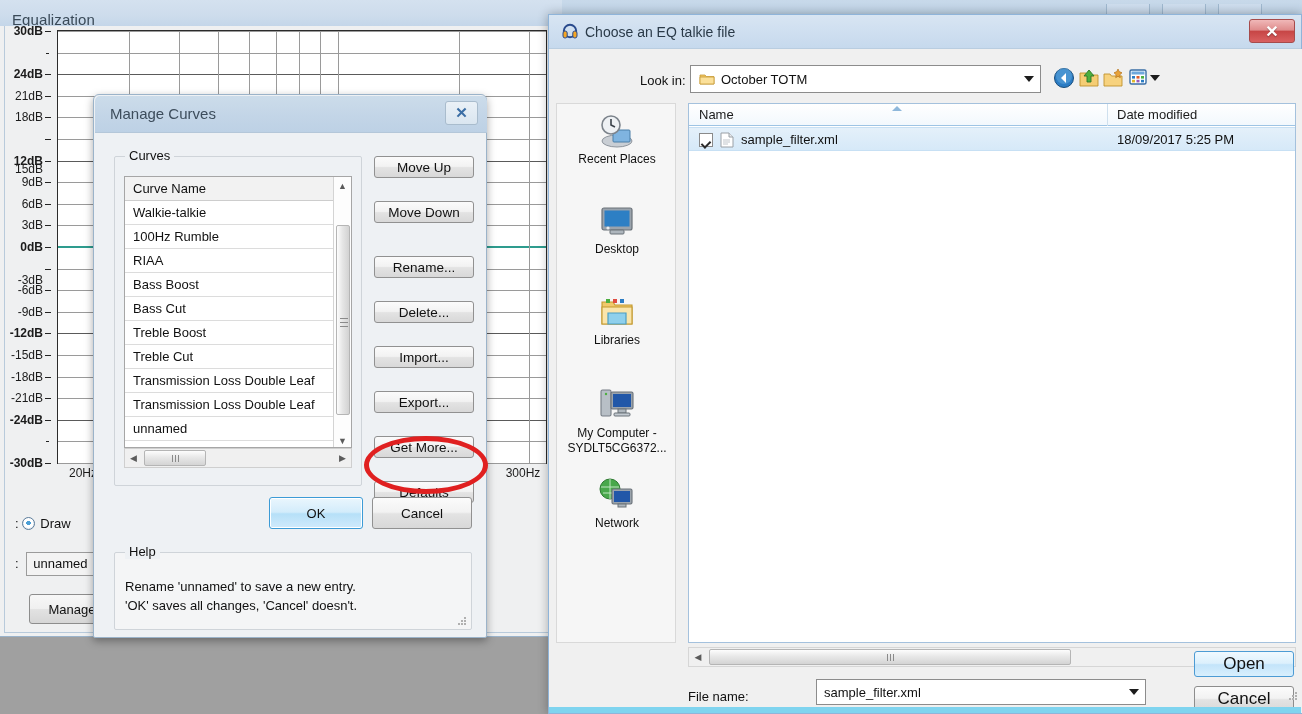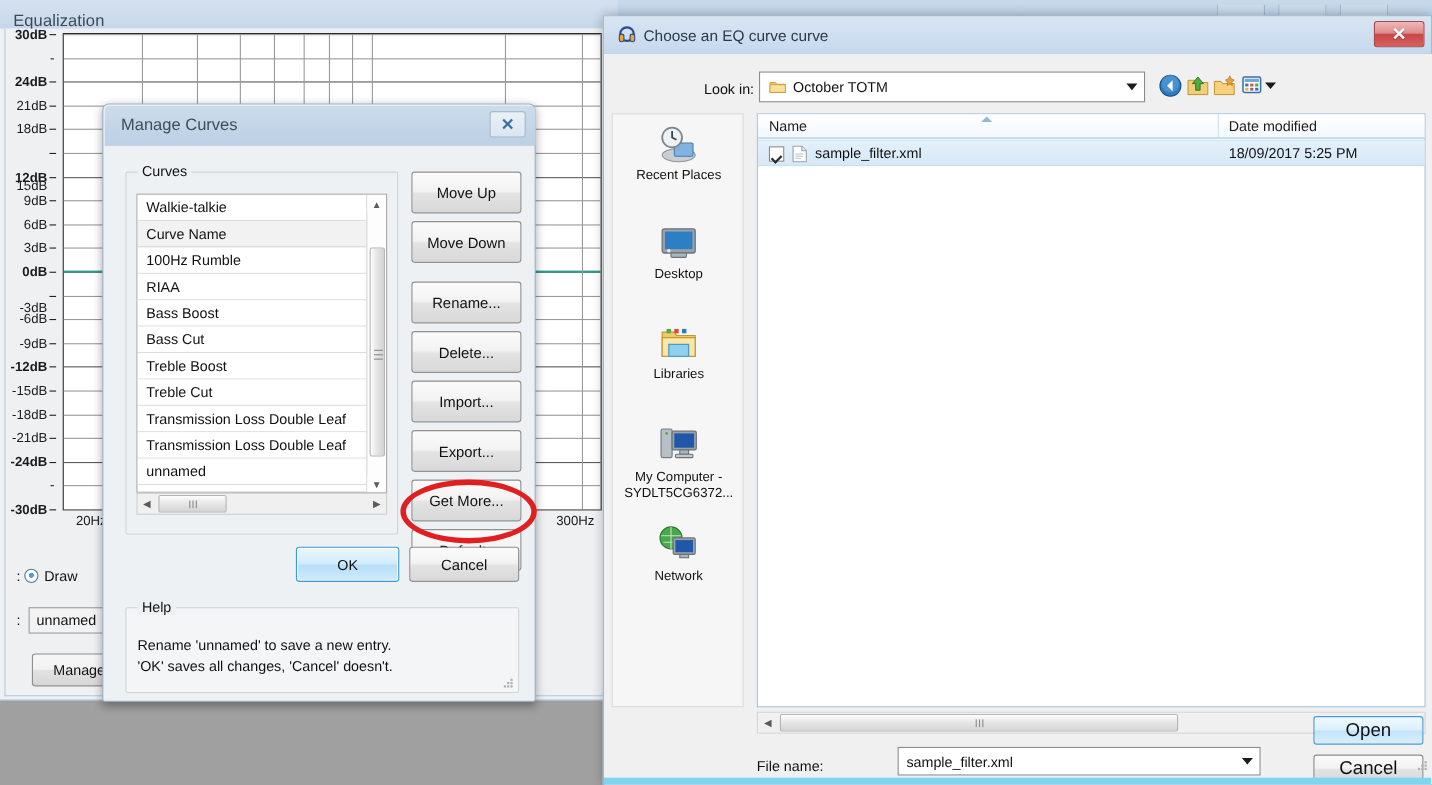--- a/index.html
+++ b/index.html
@@ -135,21 +135,21 @@
     display:flex; align-items:center;
   }
   .hscroll .arrow { width:17px; height:18px; display:flex; align-items:center; justify-content:center; color:#5b5b5b; font-size:9px; }
   .hscroll .thumb {
     height:16px; background:linear-gradient(180deg,#fdfdfd,#e8e8e8 45%,#d4d4d4);
     border:1px solid #b5b5b5; border-radius:2px; display:flex; align-items:center; justify-content:center;
   }
   .hscroll .grip-v { width:1px; height:7px; background:#8a8a8a; margin:0 1px; }
 
   .side-btn {
-    position:absolute; width:100px; height:38px;
+    position:absolute; width:100px; height:22px;
     border:1px solid #919191; border-radius:3px;
     background:linear-gradient(180deg,#fbfbfb 0%,#f2f2f2 47%,#e3e3e3 53%,#d8d8d8 100%);
     display:flex; align-items:center; justify-content:center;
     font-size:13.5px; color:#111;
   }
   .btn-default {
     border:1px solid #3c9bd6; border-radius:3px;
     background:linear-gradient(180deg,#eaf6fd 0%,#d3ecfb 47%,#b6e0f8 53%,#cfeafc 100%);
     box-shadow: inset 0 0 0 1px #ffffff;
   }
@@ -392,22 +392,22 @@
     <div class="mc-close">✕</div>
 
     <div class="mc-inner">
 
       <div class="group" style="left:14px; top:22px; width:248px; height:330px;">
         <span class="group-label">Curves</span>
       </div>
 
       <div class="list" style="left:24px; top:42px; width:228px; height:272px;">
         <div id="curve-rows" style="position:absolute; left:0; top:0; width:208px;">
+            <div class="list-row header">Curve Name</div>
             <div class="list-row">Walkie-talkie</div>
-            <div class="list-row header">Curve Name</div>
             <div class="list-row">100Hz Rumble</div>
             <div class="list-row">RIAA</div>
             <div class="list-row">Bass Boost</div>
             <div class="list-row">Bass Cut</div>
             <div class="list-row">Treble Boost</div>
             <div class="list-row">Treble Cut</div>
             <div class="list-row">Transmission Loss Double Leaf</div>
             <div class="list-row">Transmission Loss Double Leaf</div>
             <div class="list-row">unnamed</div>
           </div>
@@ -468,21 +468,21 @@
 
   <div class="fd">
     <div class="fd-title"></div>
     <div class="fd-icon">
       <svg width="18" height="18" viewBox="0 0 18 18">
         <circle cx="9" cy="8" r="6.2" fill="none" stroke="#2a4b8d" stroke-width="2"></circle>
         <rect x="2" y="8" width="4.2" height="7" rx="2" fill="#f5a623" stroke="#2a4b8d" stroke-width="1"></rect>
         <rect x="11.8" y="8" width="4.2" height="7" rx="2" fill="#f5a623" stroke="#2a4b8d" stroke-width="1"></rect>
       </svg>
     </div>
-    <div class="fd-title-text">Choose an EQ curve curve</div>
+    <div class="fd-title-text">Choose an EQ talkie file</div>
     <div class="fd-close">✕</div>
 
     <div class="fd-body">
 
       <div class="lookin-label" style="left:90px; top:24px;">Look in:</div>
       <div class="combo" style="left:140px; top:16px; width:351px; height:28px;">
         <span style="position:absolute; left:8px; top:5px; width:16px; height:16px;">
           <svg width="16" height="16" viewBox="0 0 16 16">
             <path d="M1 4h5l1.4 1.6H15V13H1z" fill="#f3c866" stroke="#c79a34" stroke-width="0.8"></path>
             <path d="M1 6h14v7H1z" fill="#fbe09a" stroke="#c79a34" stroke-width="0.8"></path>

